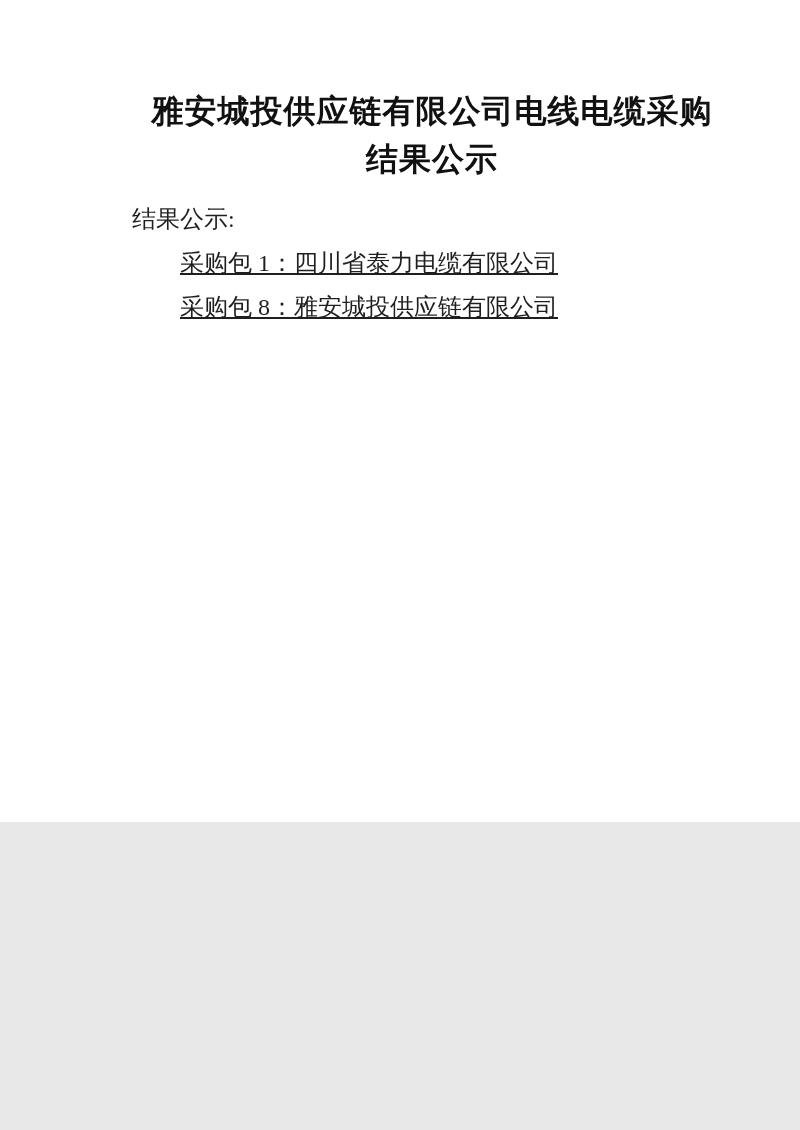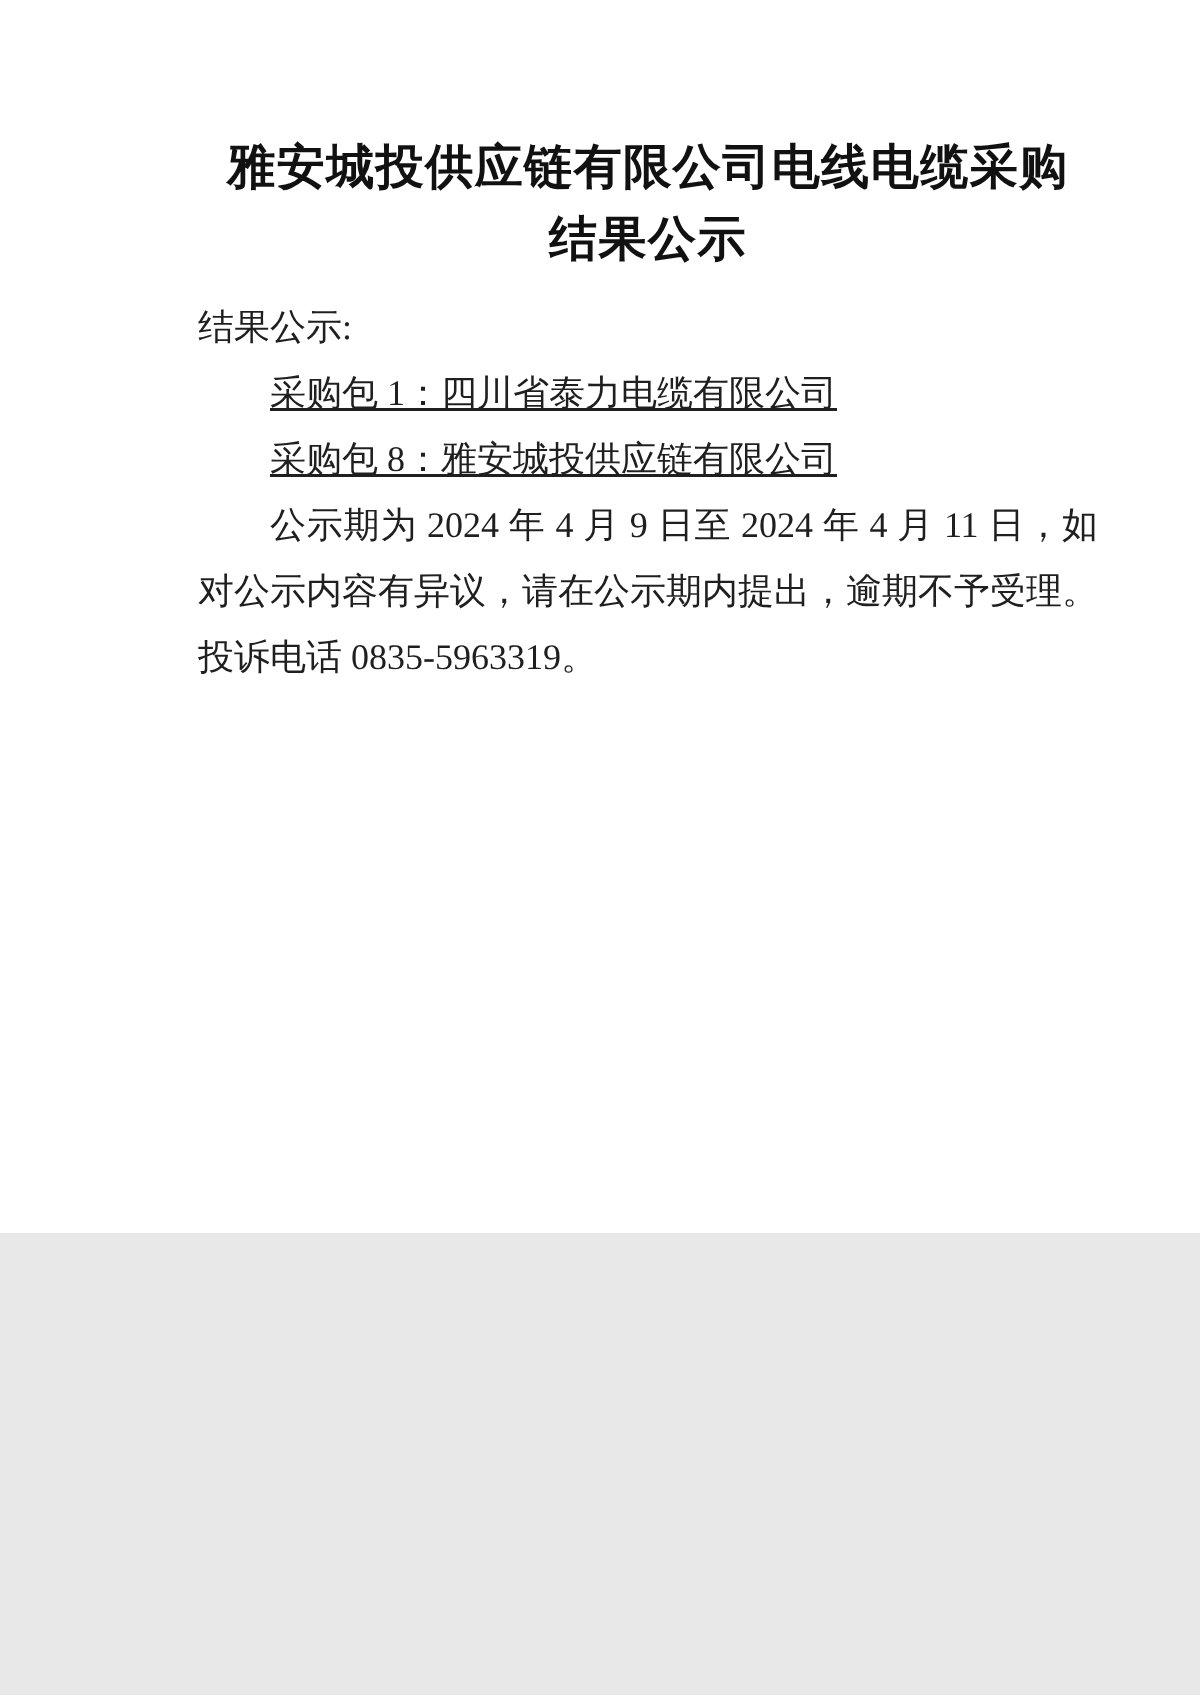--- a/index.html
+++ b/index.html
@@ -87,21 +87,20 @@
 
     <div class="title">雅安城投供应链有限公司电线电缆采购</div>
     <div class="title title-line2">结果公示</div>
 
     <div class="salutation">结果公示:</div>
 
 
     <p class="winner-line"><span>采购包 1：</span><span>四川省泰力电缆有限公司</span></p>
     <p class="winner-line"><span>采购包 8：</span><span>雅安城投供应链有限公司</span></p>
 
-    <p class="para">公示期为 2024 年 4 月 9 日至 2024 年 4 月 11 日，如对公示内容有异议，请在公示期内提出，逾期不予受理。投诉电话 0835-5963319。</p>
   </div>
 
   <div class="sig-company">雅安城投供应链有限公司</div>
   <div class="sig-date">2024 年 4 月 9 日</div>
 
   <div class="seal">
     <svg viewBox="0 0 190 190" xmlns="http://www.w3.org/2000/svg">
       <g fill="#df4038">
         <circle cx="95" cy="95" r="77.5" fill="none" stroke="#df4038" stroke-width="7"></circle>
         <polygon points="95,66 101.8,85.6 122.6,86 106,98.6 112.1,118.5 95,106.6 78,118.5 84,98.6 67.4,86 88.2,85.6"></polygon>

